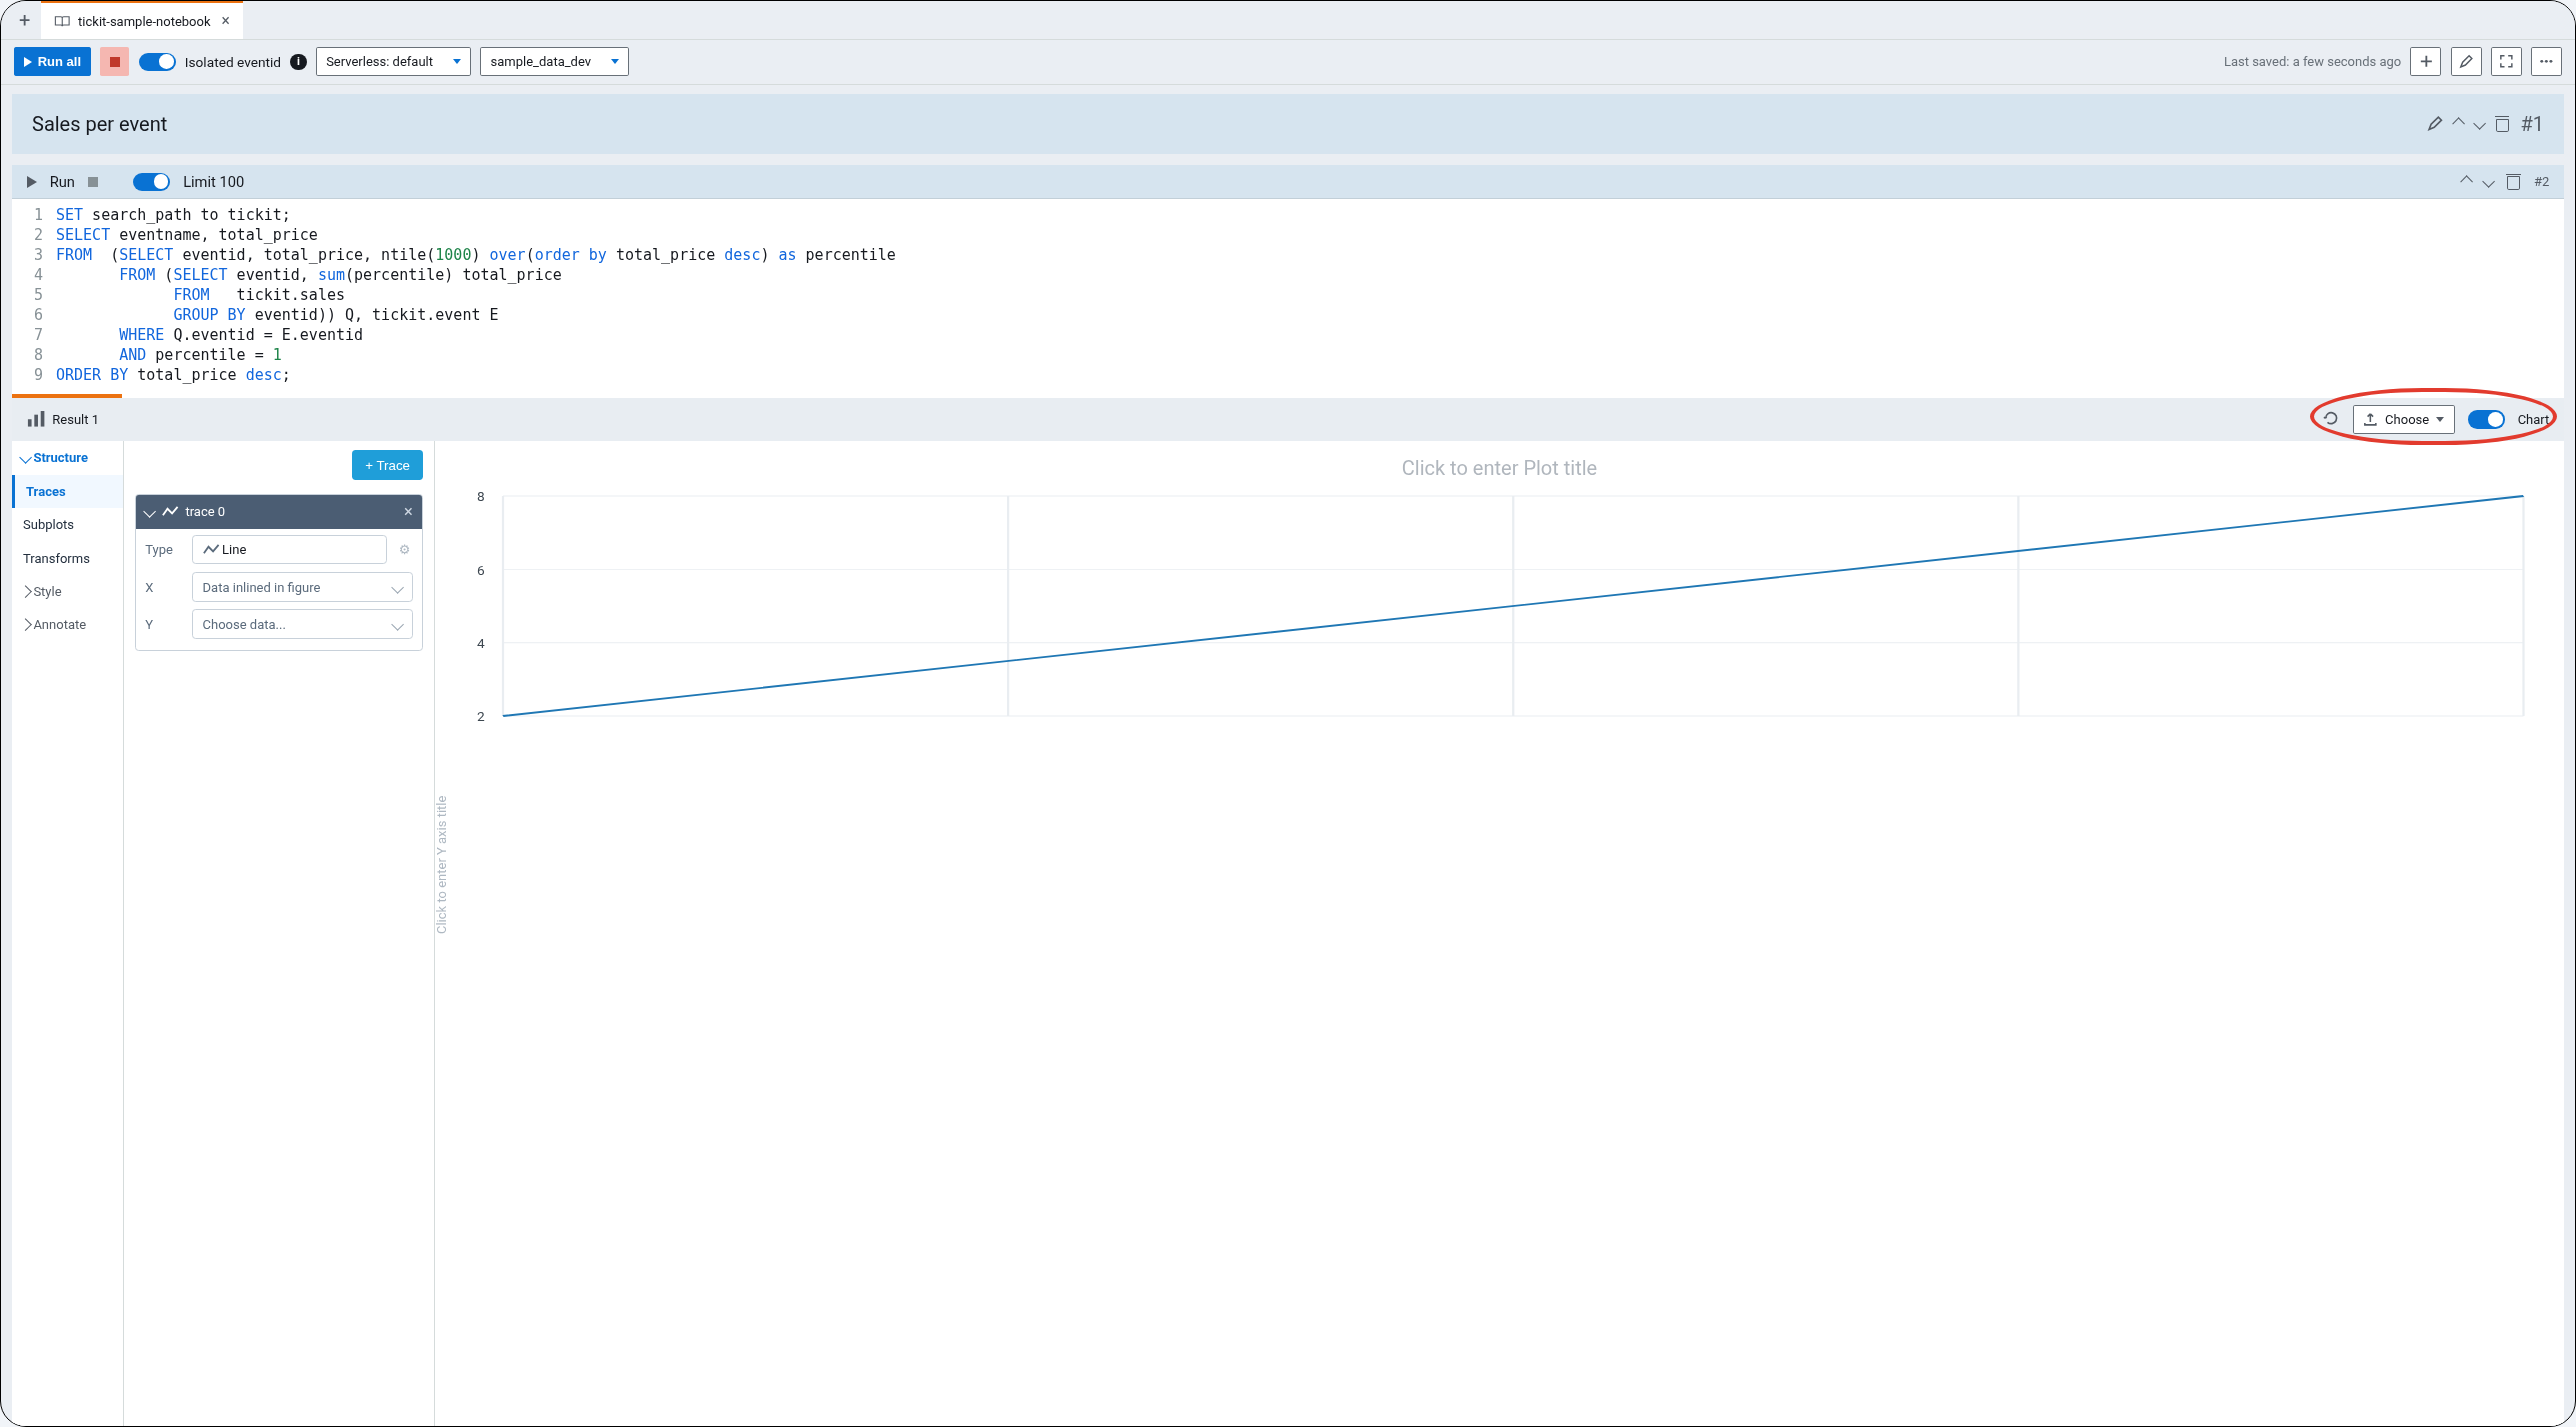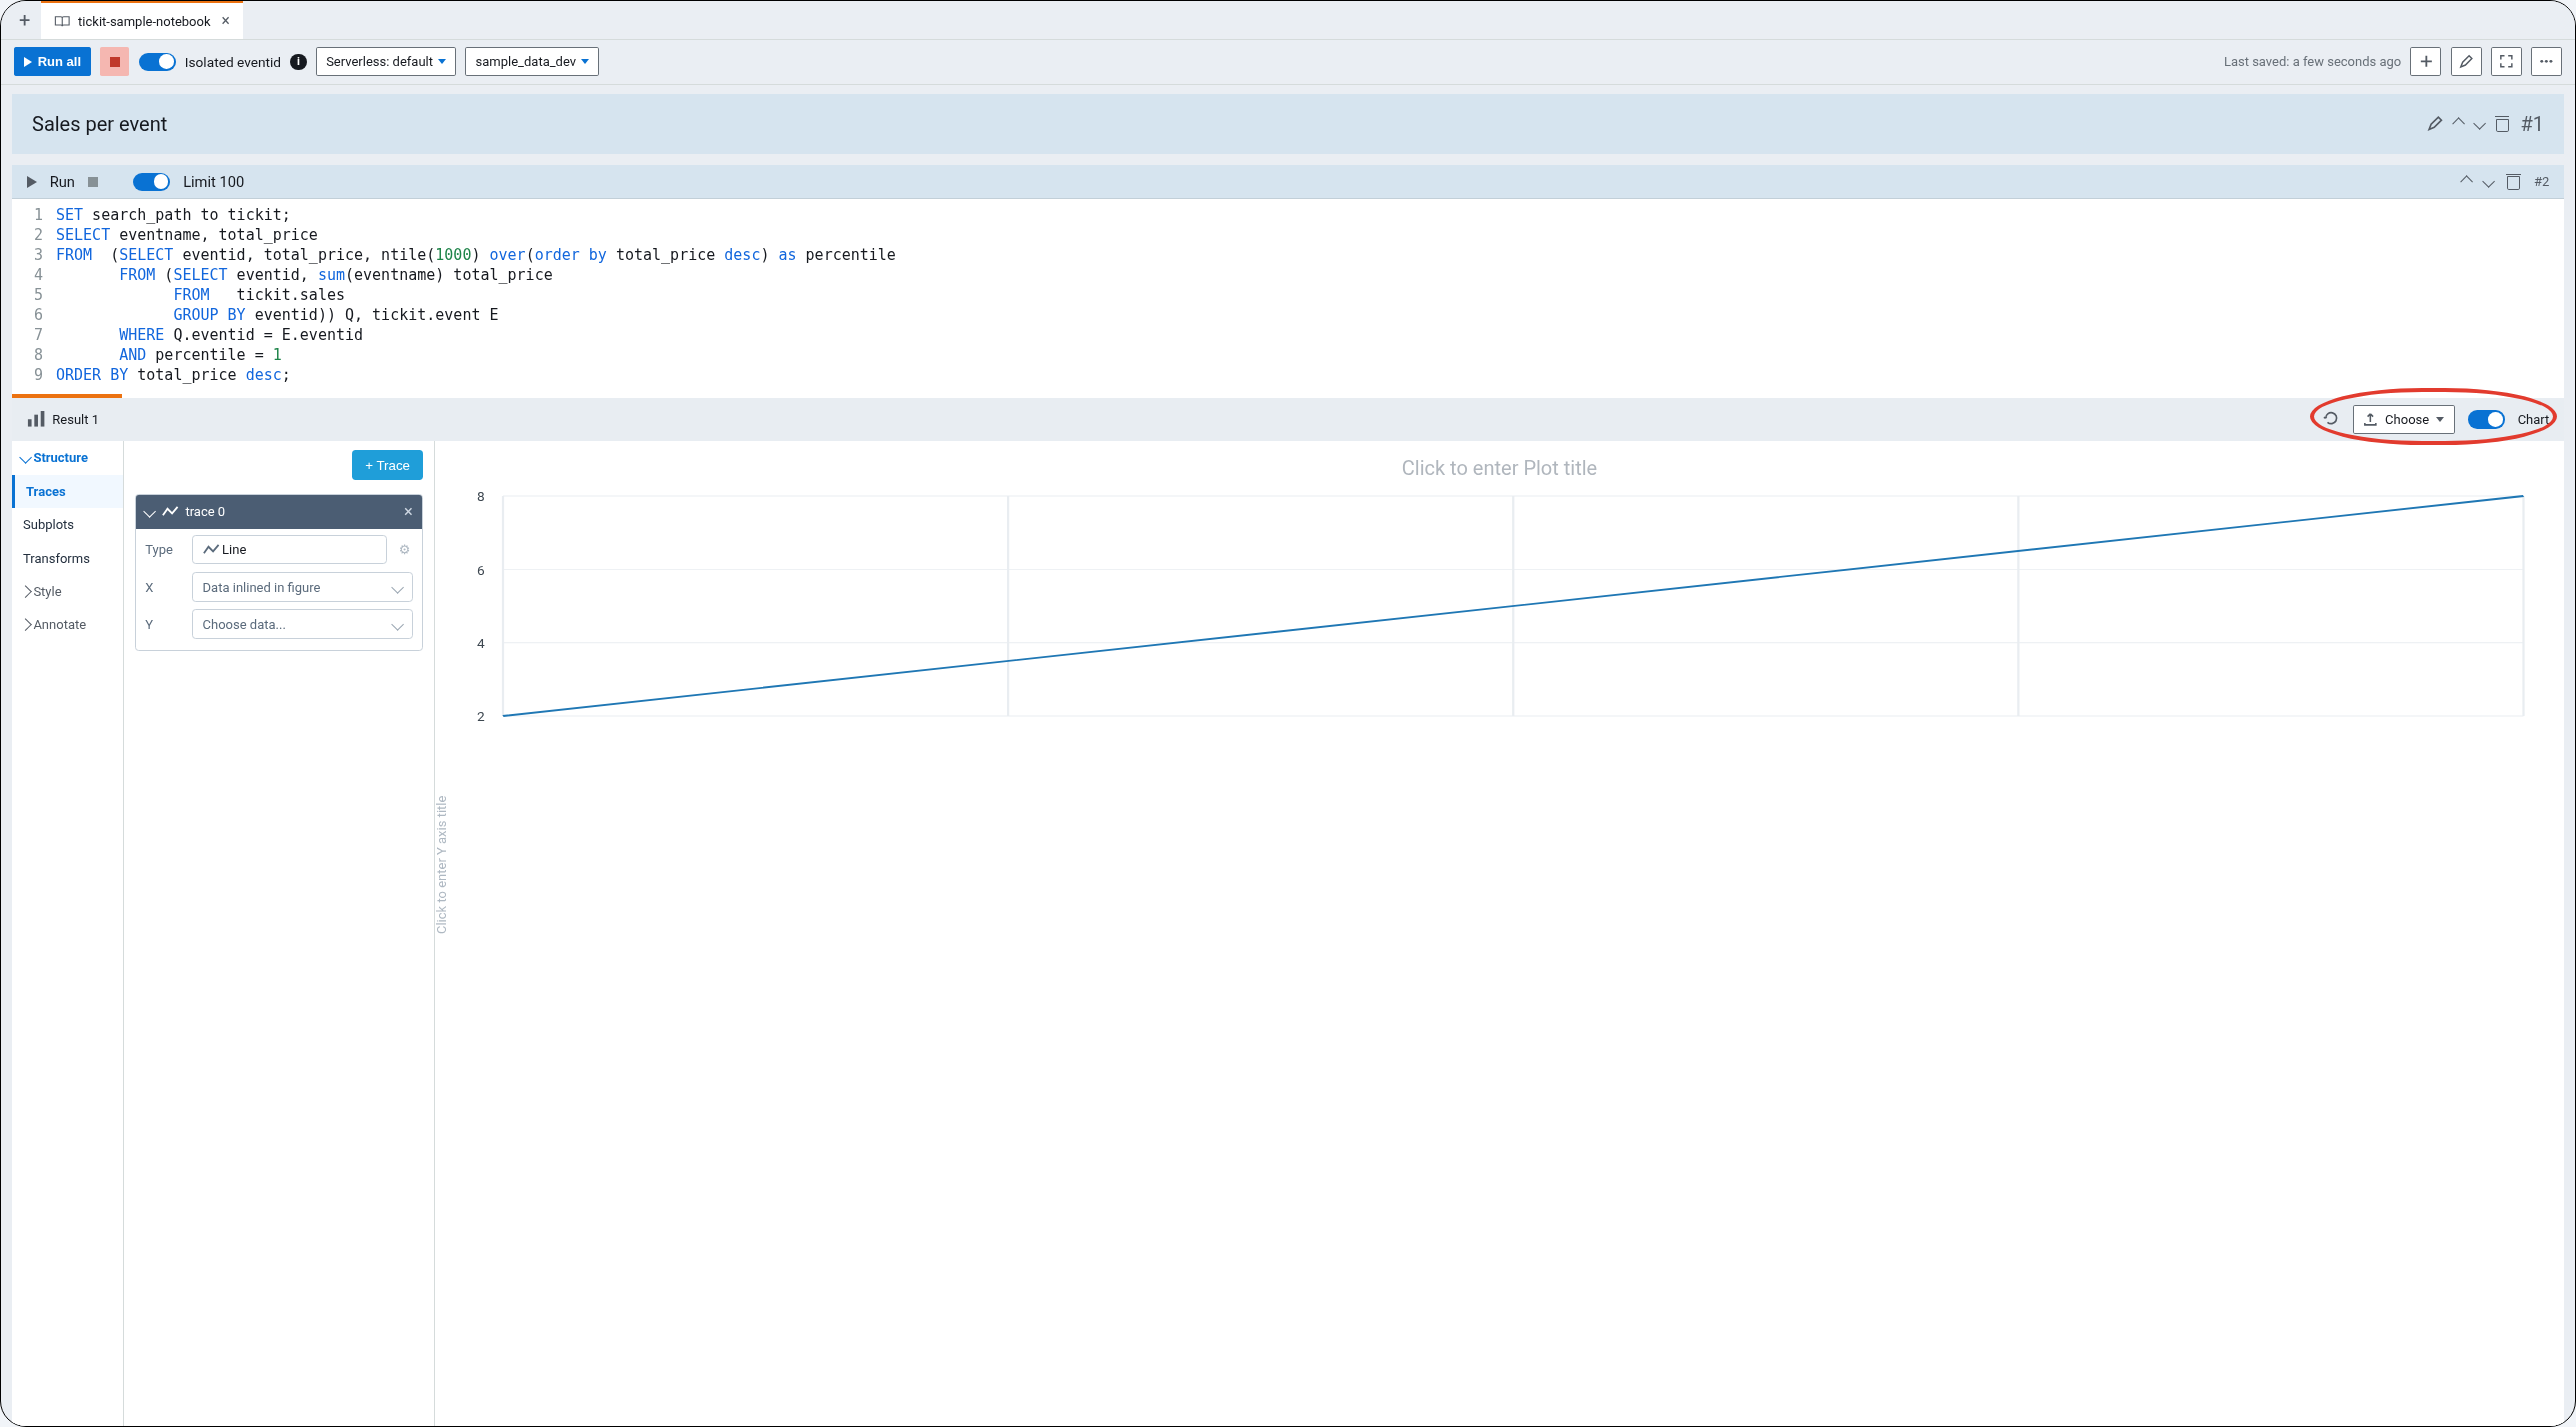--- a/index.html
+++ b/index.html
@@ -64,21 +64,21 @@
   .toggle {
     width: 37px; height: 18.3px; background: #0972d3; border-radius: 9.2px; position: relative; cursor: pointer;
   }
   .toggle::after {
     content: ""; position: absolute; right: 1.8px; top: 1.8px; width: 14.7px; height: 14.7px;
     background: #fff; border-radius: 50%;
   }
   .toolbar-label { color: #16191f; font-size: 13.7px; }
   .info-dot { width: 16.5px; height: 16.5px; border-radius: 50%; background: #16191f; color: #fff; display:inline-flex; align-items:center; justify-content:center; font-weight:700; font-size:11px; }
   .select {
-    display: inline-flex; align-items: center; gap: 5px;
+    display: inline-flex; align-items: center; gap: 20px;
     background: #fff; border: 0.9px solid #687078; border-radius: 1.8px;
     padding: 4.6px 9.2px; height: 29px; cursor: pointer;
   }
   .caret { width: 0; height: 0; border-left: 4.6px solid transparent; border-right: 4.6px solid transparent; border-top: 5.5px solid #545b64; }
   .caret.blue { border-top-color: #0972d3; }
   .toolbar .spacer { flex: 1; }
   .muted { color: #687078; }
   .iconbtn {
     width: 31px; height: 29px; display:flex; align-items:center; justify-content:center;
     border:0.9px solid #687078; border-radius:1.8px; background:#fff; cursor:pointer;
@@ -285,21 +285,21 @@
           <div>4</div>
           <div>5</div>
           <div>6</div>
           <div>7</div>
           <div>8</div>
           <div>9</div>
         </div>
         <div class="code"><span class="kw">SET</span><span> search_path to tickit;</span>
 <span class="kw">SELECT</span><span> eventname, total_price</span>
 <span class="kw">FROM</span><span>  (</span><span class="kw">SELECT</span><span> eventid, total_price, ntile(</span><span class="num">1000</span><span>) </span><span class="kw">over</span><span>(</span><span class="kw">order by</span><span> total_price </span><span class="kw">desc</span><span>) </span><span class="kw">as</span><span> percentile</span>
-<span>       </span><span class="kw">FROM</span><span> (</span><span class="kw">SELECT</span><span> eventid, </span><span class="kw">sum</span><span>(eventname) total_price</span>
+<span>       </span><span class="kw">FROM</span><span> (</span><span class="kw">SELECT</span><span> eventid, </span><span class="kw">sum</span><span>(percentile) total_price</span>
 <span>             </span><span class="kw">FROM</span><span>   tickit.sales</span>
 <span>             </span><span class="kw">GROUP BY</span><span> eventid)) Q, tickit.event E</span>
 <span>       </span><span class="kw">WHERE</span><span> Q.eventid = E.eventid</span>
 <span>       </span><span class="kw">AND</span><span> percentile = </span><span class="num">1</span>
 <span class="kw">ORDER BY</span><span> total_price </span><span class="kw">desc</span><span>;</span></div>
       </div>
 
       <div class="result-wrap">
         <div class="result-topline"></div>
         <div class="result-bar">

